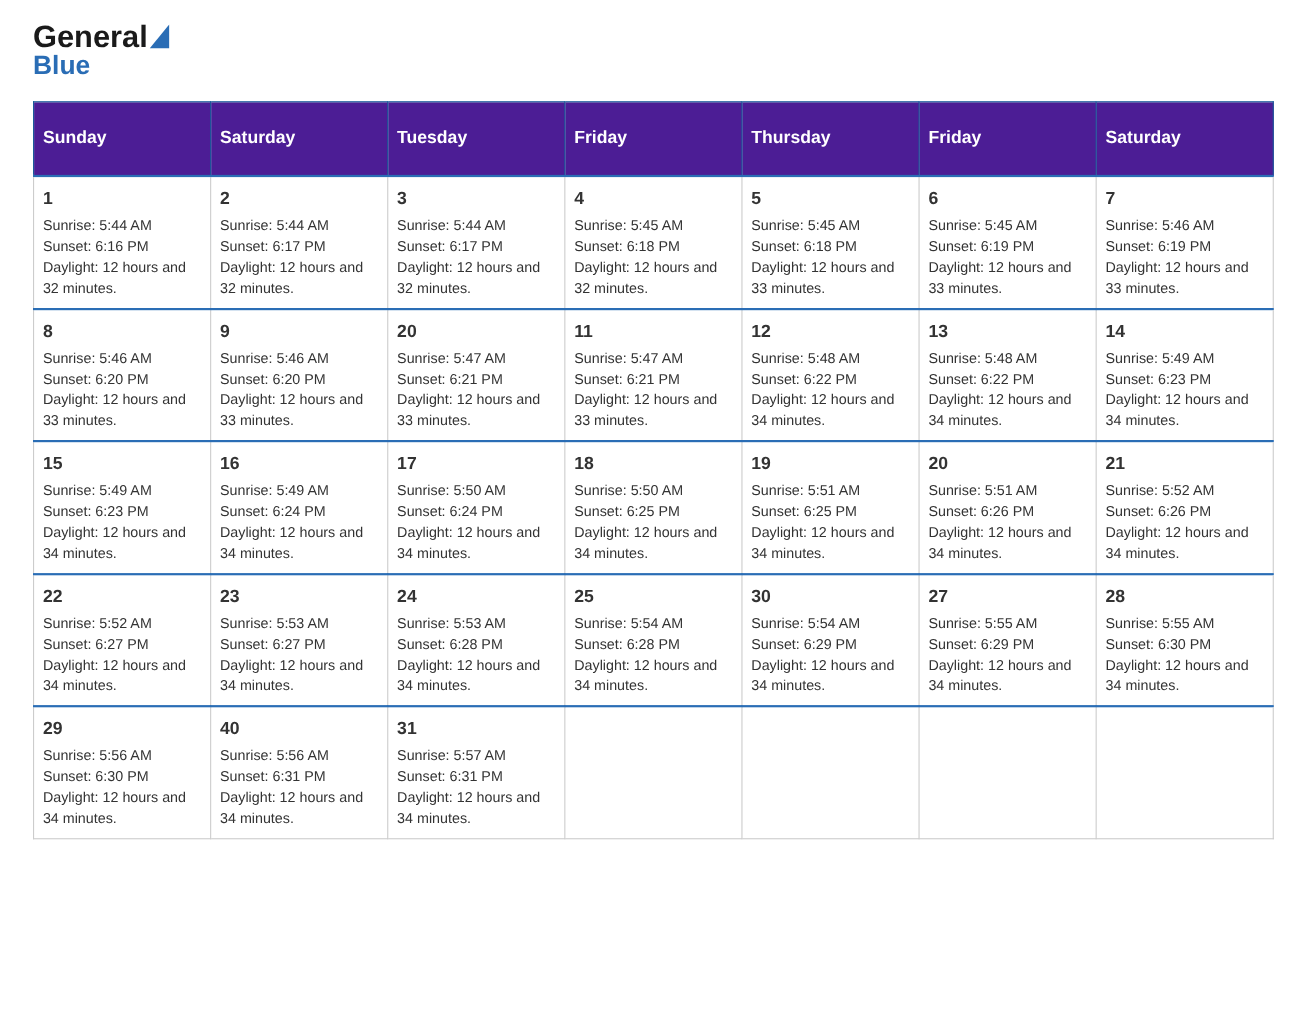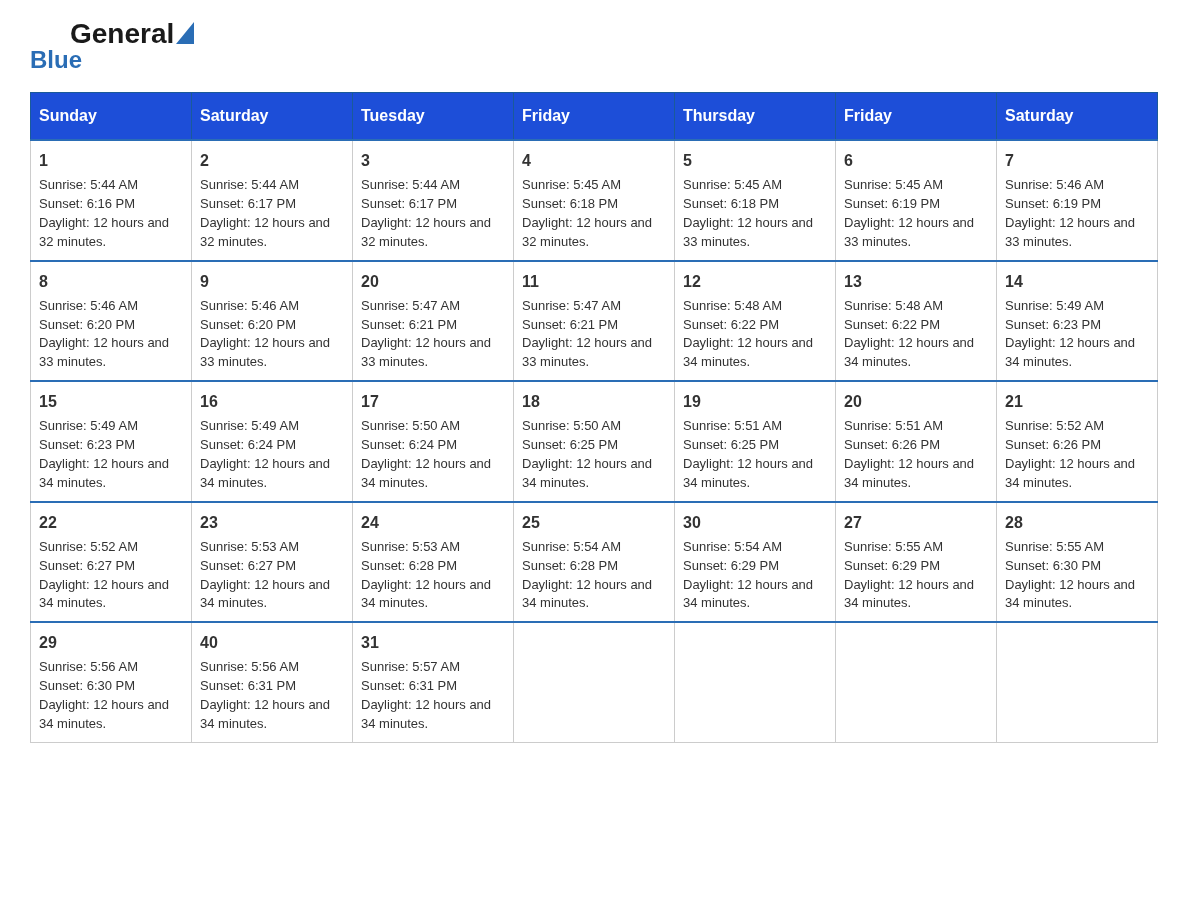--- a/index.html
+++ b/index.html
@@ -37,23 +37,23 @@
       font-size: 22px;
       color: #555;
       margin-top: 4px;
     }
     table {
       width: 100%;
       border-collapse: collapse;
       table-layout: fixed;
     }
     thead tr th {
-      background-color: #1d4ed8;
+      background-color: #4c1d95;
       color: #fff;
-      padding: 14px 8px;
+      padding: 24px 8px;
       font-size: 16px;
       font-weight: bold;
       text-align: left;
       border: 1px solid #1a5a9a;
     }
     tbody tr td {
       vertical-align: top;
       padding: 8px;
       border: 1px solid #ccc;
       font-size: 13px;
@@ -74,21 +74,21 @@
     tbody tr {
       border-top: 2px solid #2a6db5;
     }
   </style>
 </head>
 <body>
 
 <div class="header-area">
   <div class="logo">
     <div class="logo-line1">
-      <span style="font-size:28px; font-weight:bold; color:#1a1a1a;margin-left:40px;">General</span>
+      <span style="font-size:28px; font-weight:bold; color:#1a1a1a;">General</span>
       <svg width="18" height="22" viewBox="0 0 18 22" style="margin-left:2px; margin-top:-2px;">
         <polygon points="0,22 18,22 18,0" fill="#2a6db5"></polygon>
       </svg>
     </div>
     <div>
       <span style="font-size:24px; font-weight:bold; color:#2a6db5;">Blue</span>
     </div>
   </div>
   <div class="title-area">
     <div class="calendar-title"></div>

